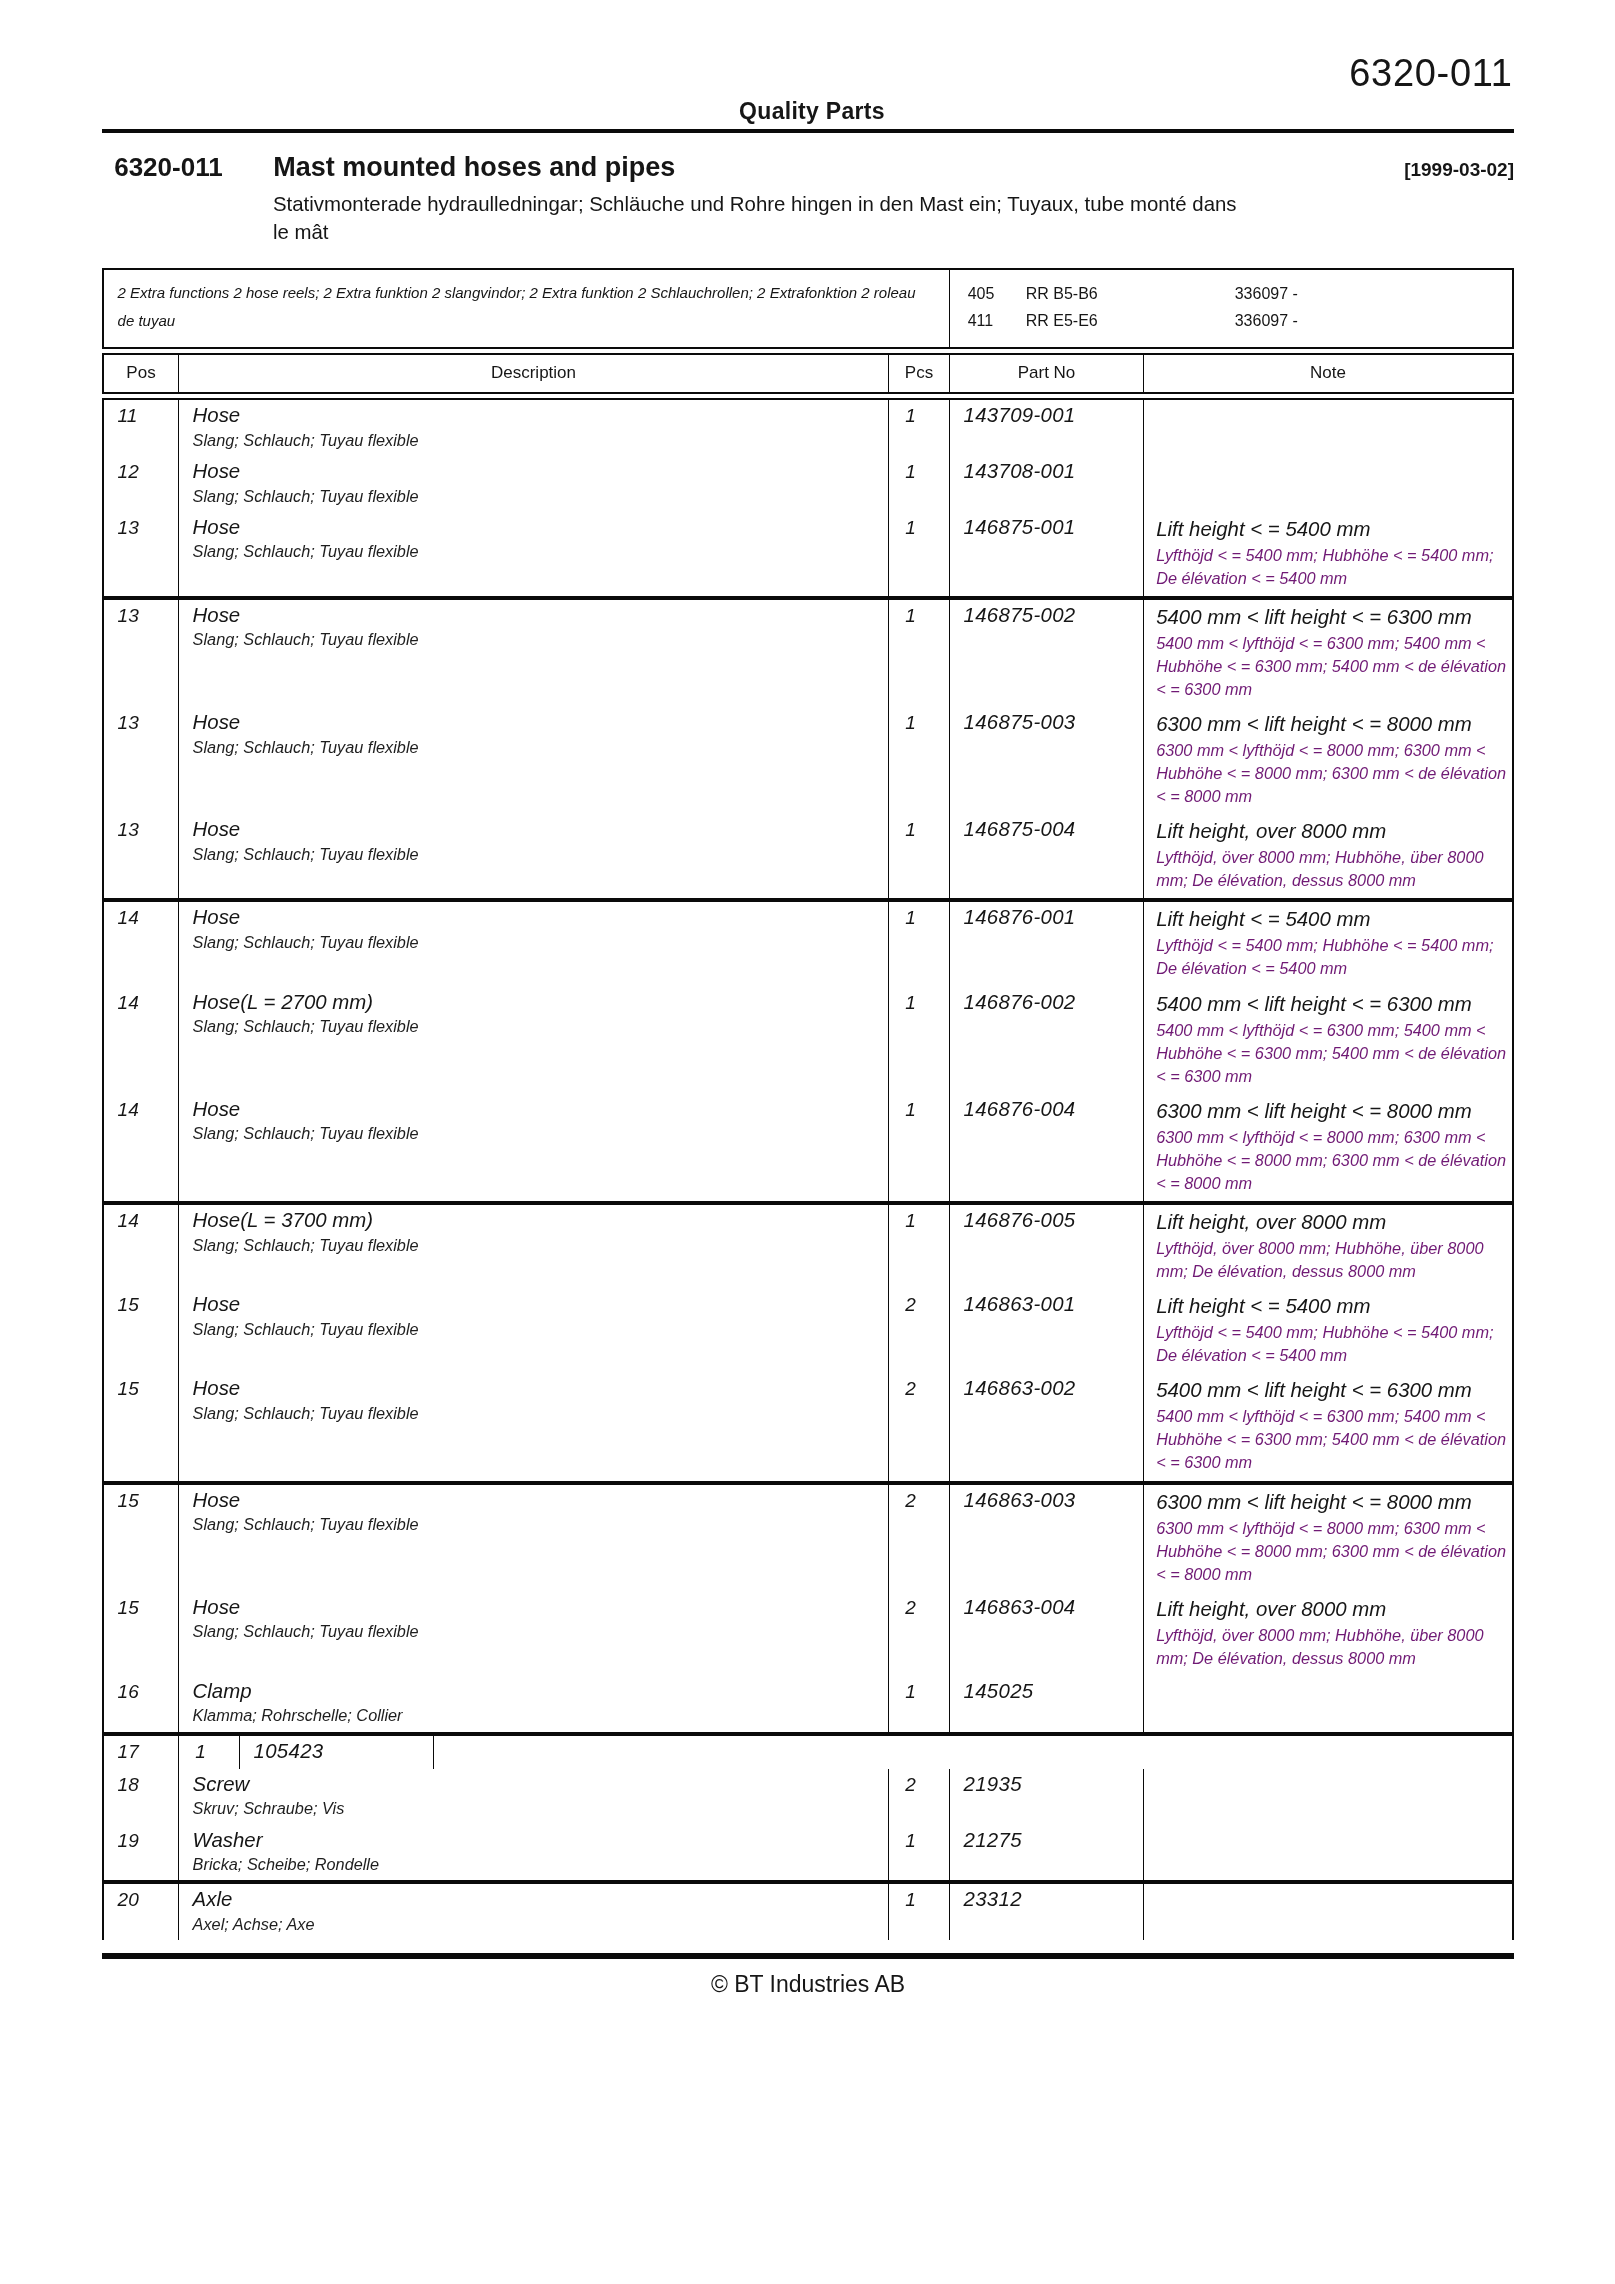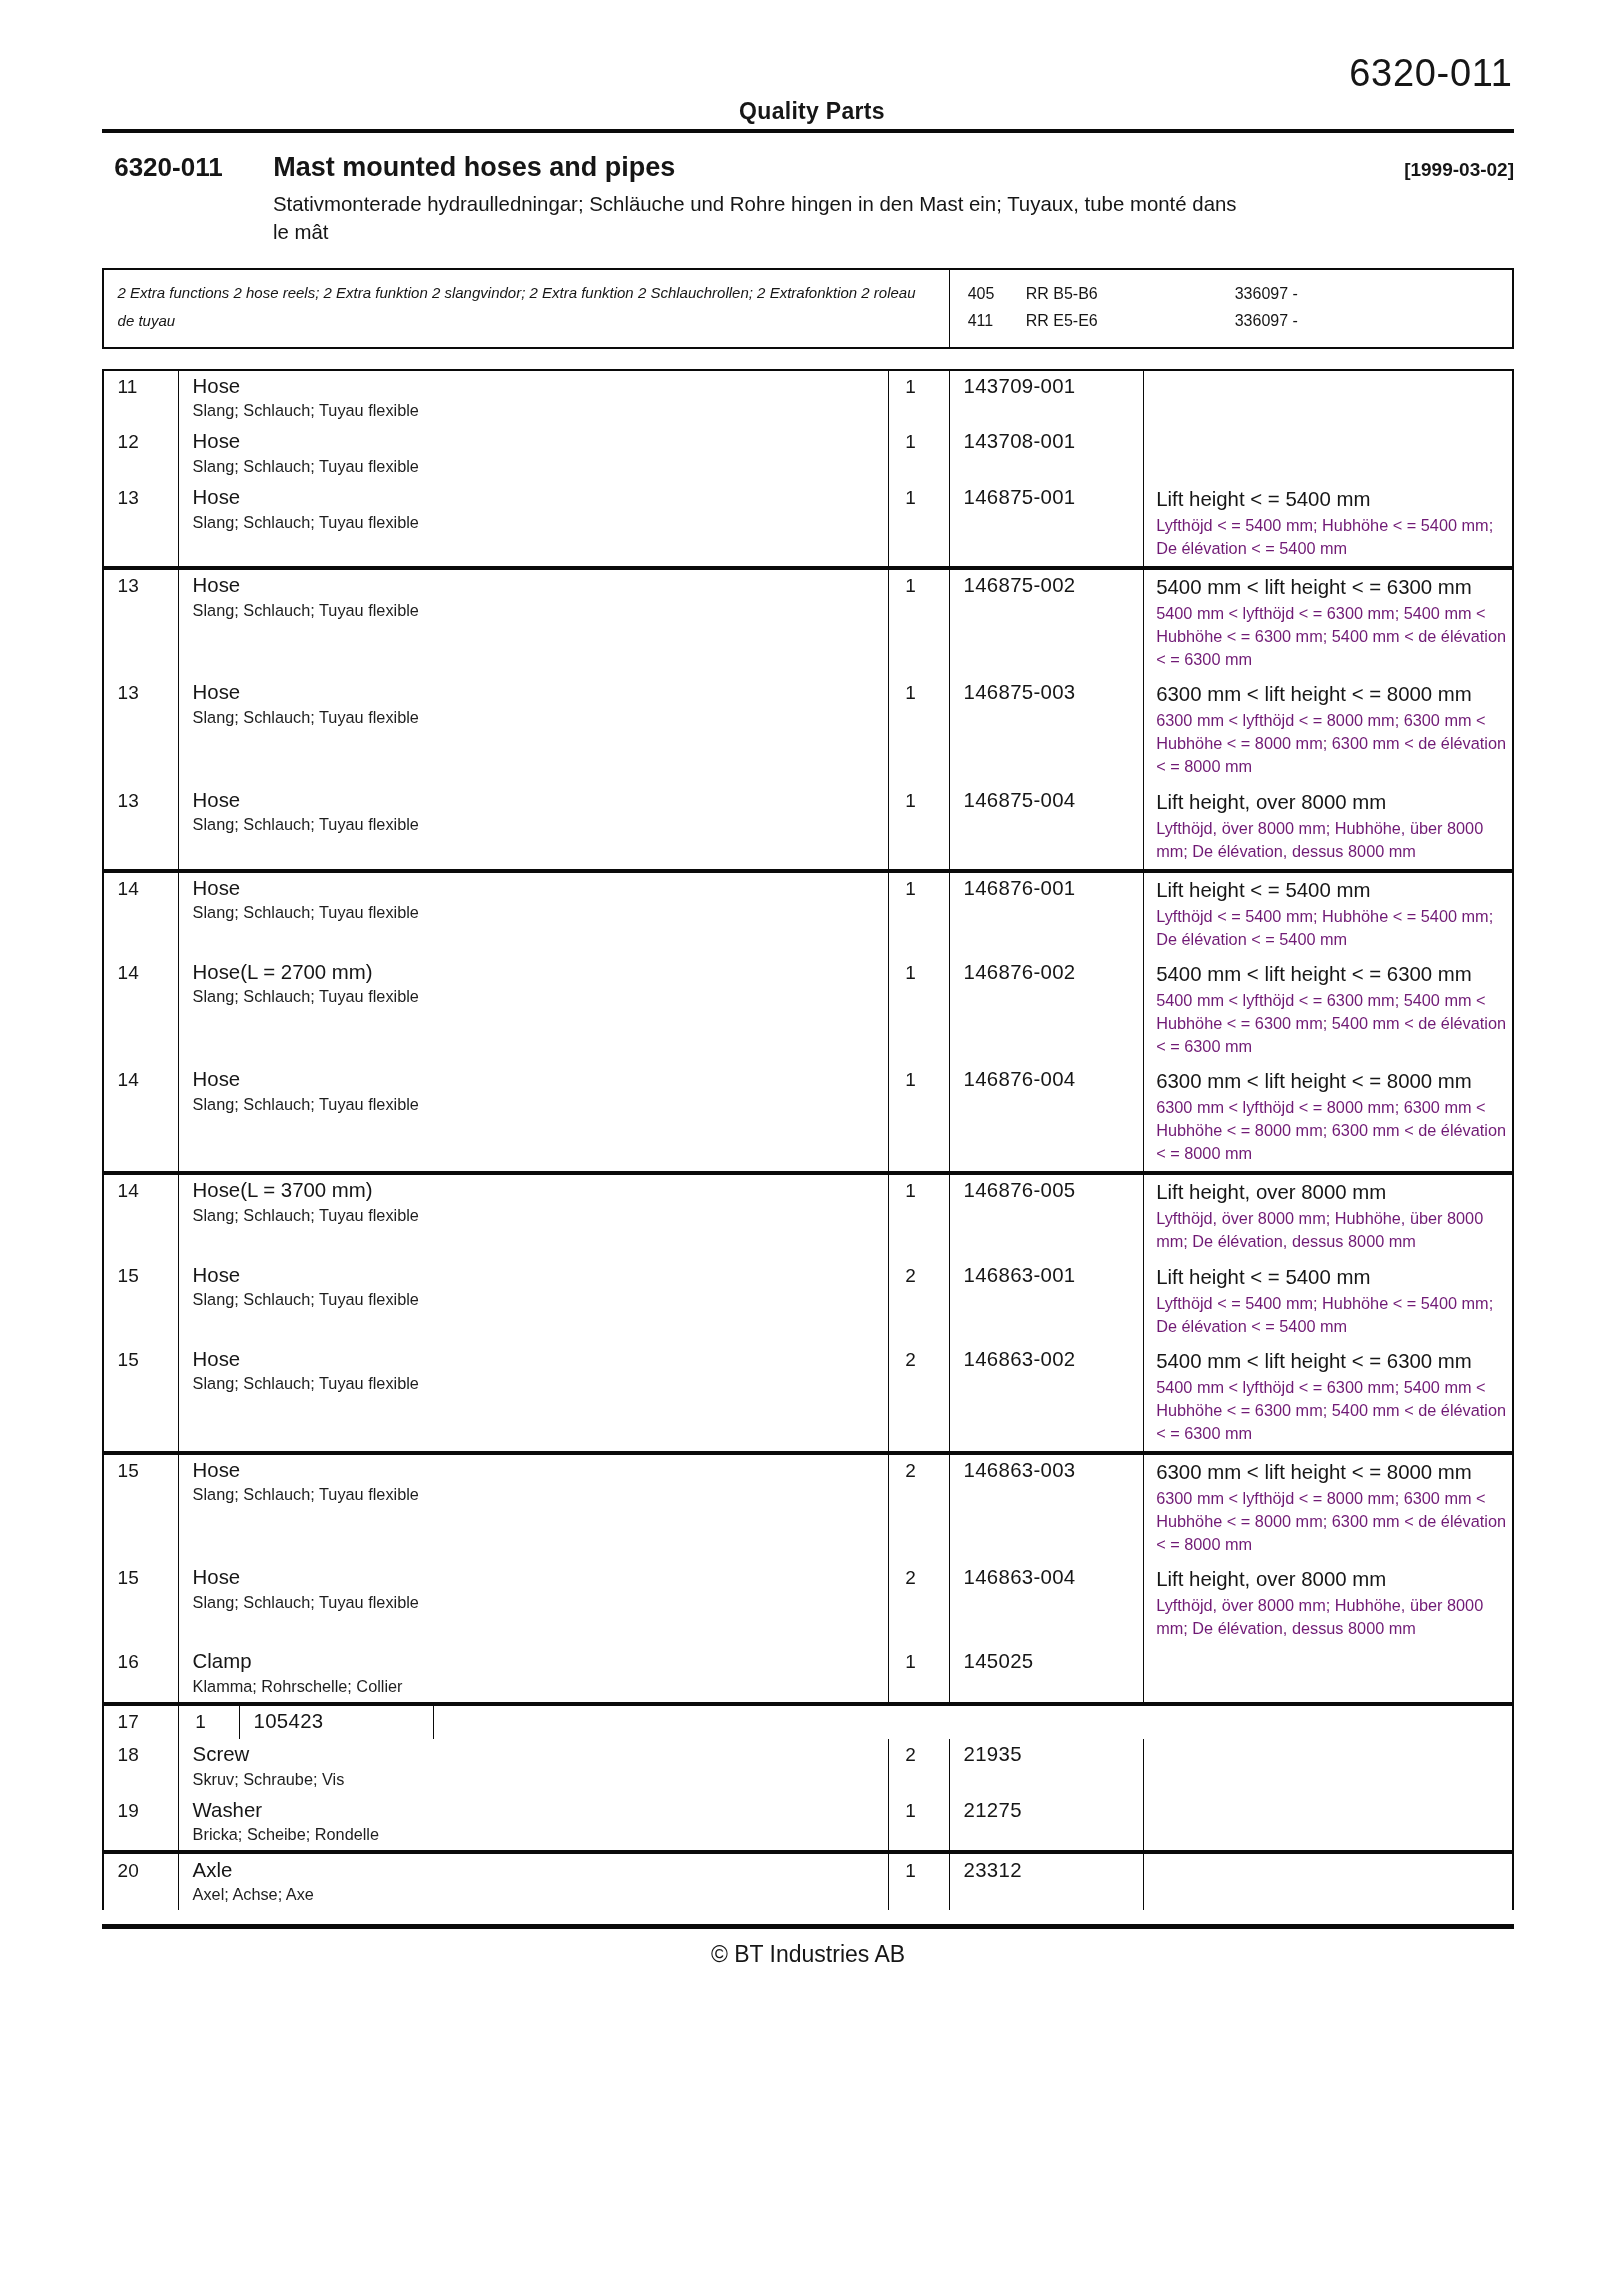--- a/index.html
+++ b/index.html
@@ -36,21 +36,21 @@
   .m-desig{width:209px;flex:0 0 auto;}
   .m-serial{flex:0 0 auto;}
 
   
   .colhead{display:flex;border:2px solid #0a0a0a;margin-top:4.1px;box-sizing:border-box;}
   .colhead .hc{font-size:17px;text-align:center;padding:8.1px 0 9.5px 0;
       border-right:1.4px solid #0a0a0a;box-sizing:border-box;}
   .colhead .hc:last-child{border-right:none;}
 
   
-  .tbody{margin-top:20px;}
+  .tbody{margin-top:4px;font-style:italic;}
   .group{border:2px solid #0a0a0a;border-bottom:none;border-top-width:4.1px;box-sizing:border-box;}
   .group:first-child{border-top-width:2px;}
   .trow{display:flex;align-items:stretch;}
   .trow > div{border-right:1.4px solid #0a0a0a;box-sizing:border-box;
       padding-top:4.1px;padding-bottom:6.1px;}
   .trow > div:last-child{border-right:none;}
   .w-pos{width:75px;flex:0 0 auto;}
   .w-desc{width:710px;flex:0 0 auto;}
   .w-pcs{width:61px;flex:0 0 auto;}
   .w-part{width:194px;flex:0 0 auto;}
@@ -96,20 +96,27 @@
           <span class="m-serial">336097 -</span>
         </div>
         <div class="model-row">
           <span class="m-code">411</span>
           <span class="m-desig">RR E5-E6</span>
           <span class="m-serial">336097 -</span>
         </div>
       </div>
   </section>
 
+  <div class="colhead" id="colhead">
+      <div class="hc w-pos">Pos</div>
+      <div class="hc w-desc">Description</div>
+      <div class="hc w-pcs">Pcs</div>
+      <div class="hc w-part">Part No</div>
+      <div class="hc w-note">Note</div>
+    </div>
 
   <div class="tbody" id="tbody">
       <div class="group">
         <div class="trow">
           <div class="c-pos w-pos">11</div>
           <div class="c-desc w-desc">
             <div class="d-main">Hose</div>
             <div class="d-sub">Slang; Schlauch; Tuyau flexible</div>
           </div>
           <div class="c-pcs w-pcs">1</div>

